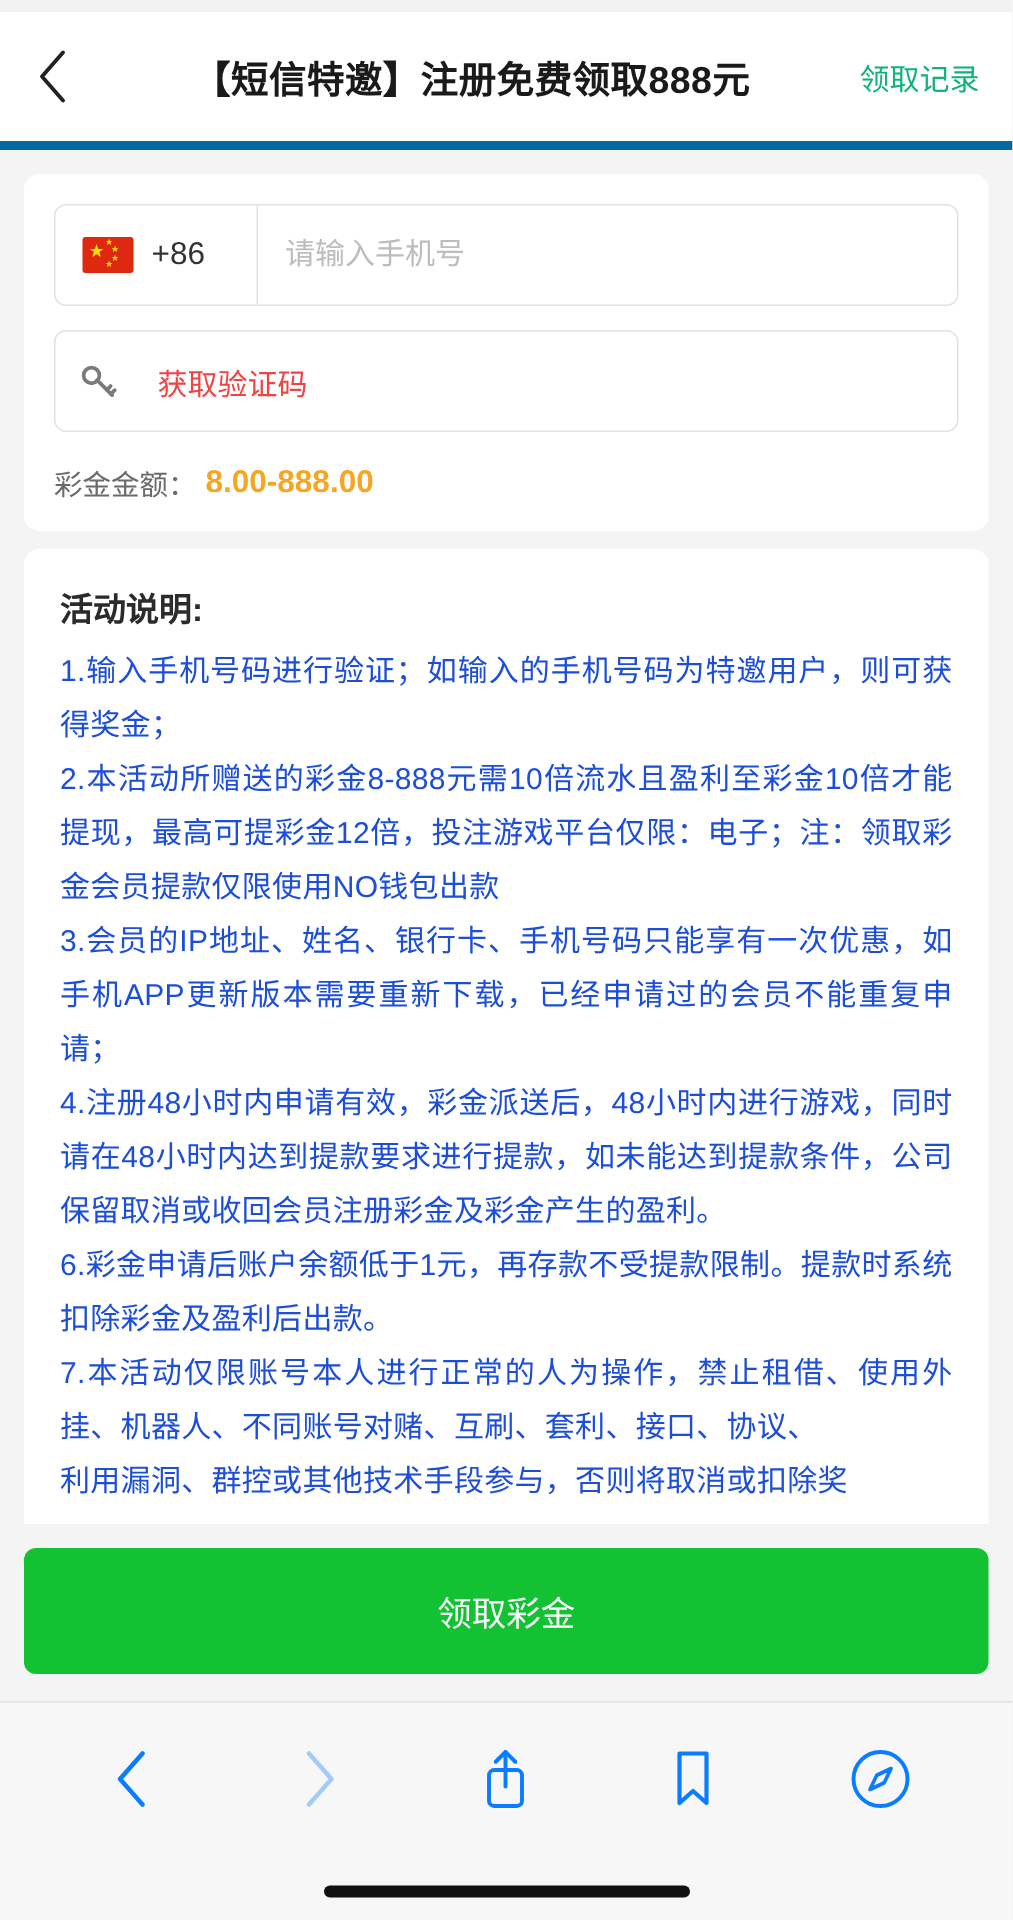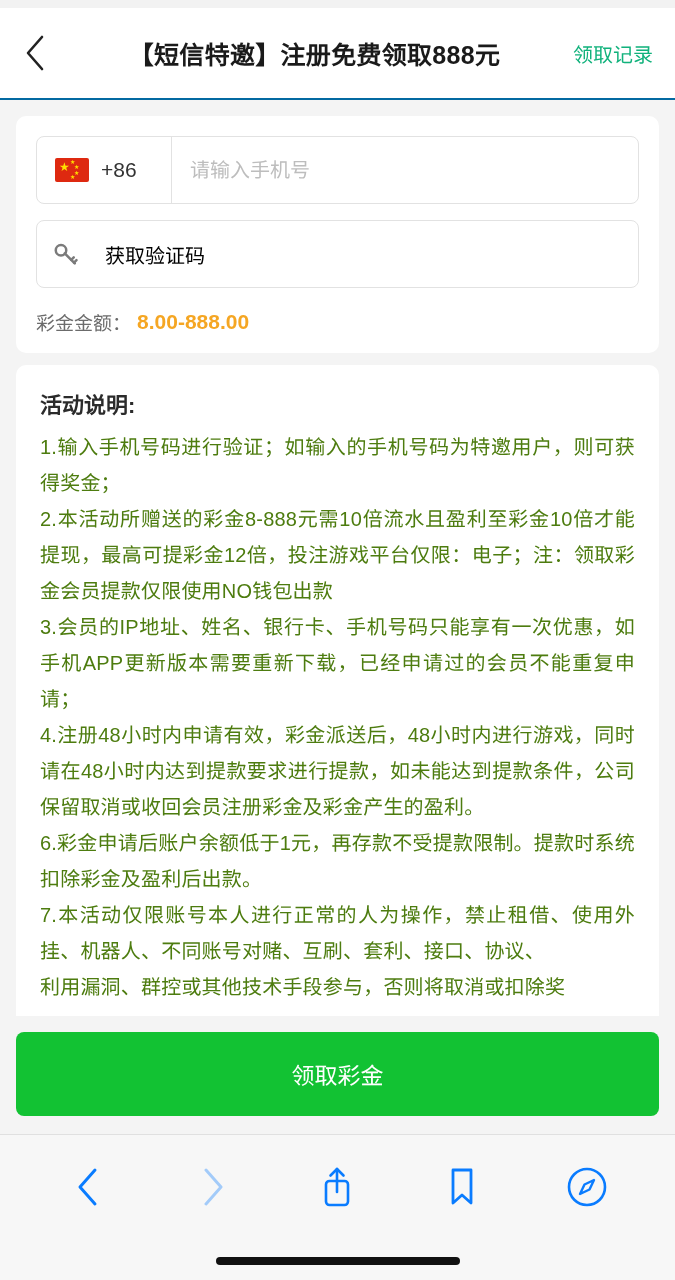--- a/index.html
+++ b/index.html
@@ -27,21 +27,21 @@
   }
 
   
   .header {
     flex: 0 0 auto;
     height: 92px;
     background: #ffffff;
     display: flex;
     align-items: center;
     padding: 0 22px;
-    border-bottom: 2px solid #0369a1;
+    border-bottom: 6px solid #0369a1;
     position: relative;
   }
   .back-btn {
     width: 40px;
     height: 40px;
     display: flex;
     align-items: center;
     justify-content: flex-start;
     cursor: pointer;
   }
@@ -137,21 +137,21 @@
   .field-input::placeholder { color: #bdbdbd; }
   .key-icon {
     width: 58px;
     display: flex;
     align-items: center;
     justify-content: center;
     flex: 0 0 auto;
   }
   .code-btn {
     font-size: 20px;
-    color: #000000;
+    color: #ef4444;
     padding: 0 20px 0 10px;
     white-space: nowrap;
     cursor: pointer;
   }
   .amount-row {
     margin-top: 20px;
     display: flex;
     align-items: center;
     gap: 6px;
     font-size: 19px;
@@ -175,21 +175,21 @@
   }
   .rules-title {
     font-size: 22px;
     font-weight: bold;
     color: #2b2b2b;
     margin-bottom: 10px;
   }
   .rule {
     font-size: 20px;
     line-height: 36px;
-    color: #4d7c0f;
+    color: #1d4ed8;
     text-align: justify;
     letter-spacing: 0.2px;
   }
   .fade {
     position: absolute;
     left: 0; right: 0; bottom: 0;
     height: 46px;
     background: linear-gradient(to bottom, rgba(255,255,255,0), #ffffff 72%);
     pointer-events: none;
   }

